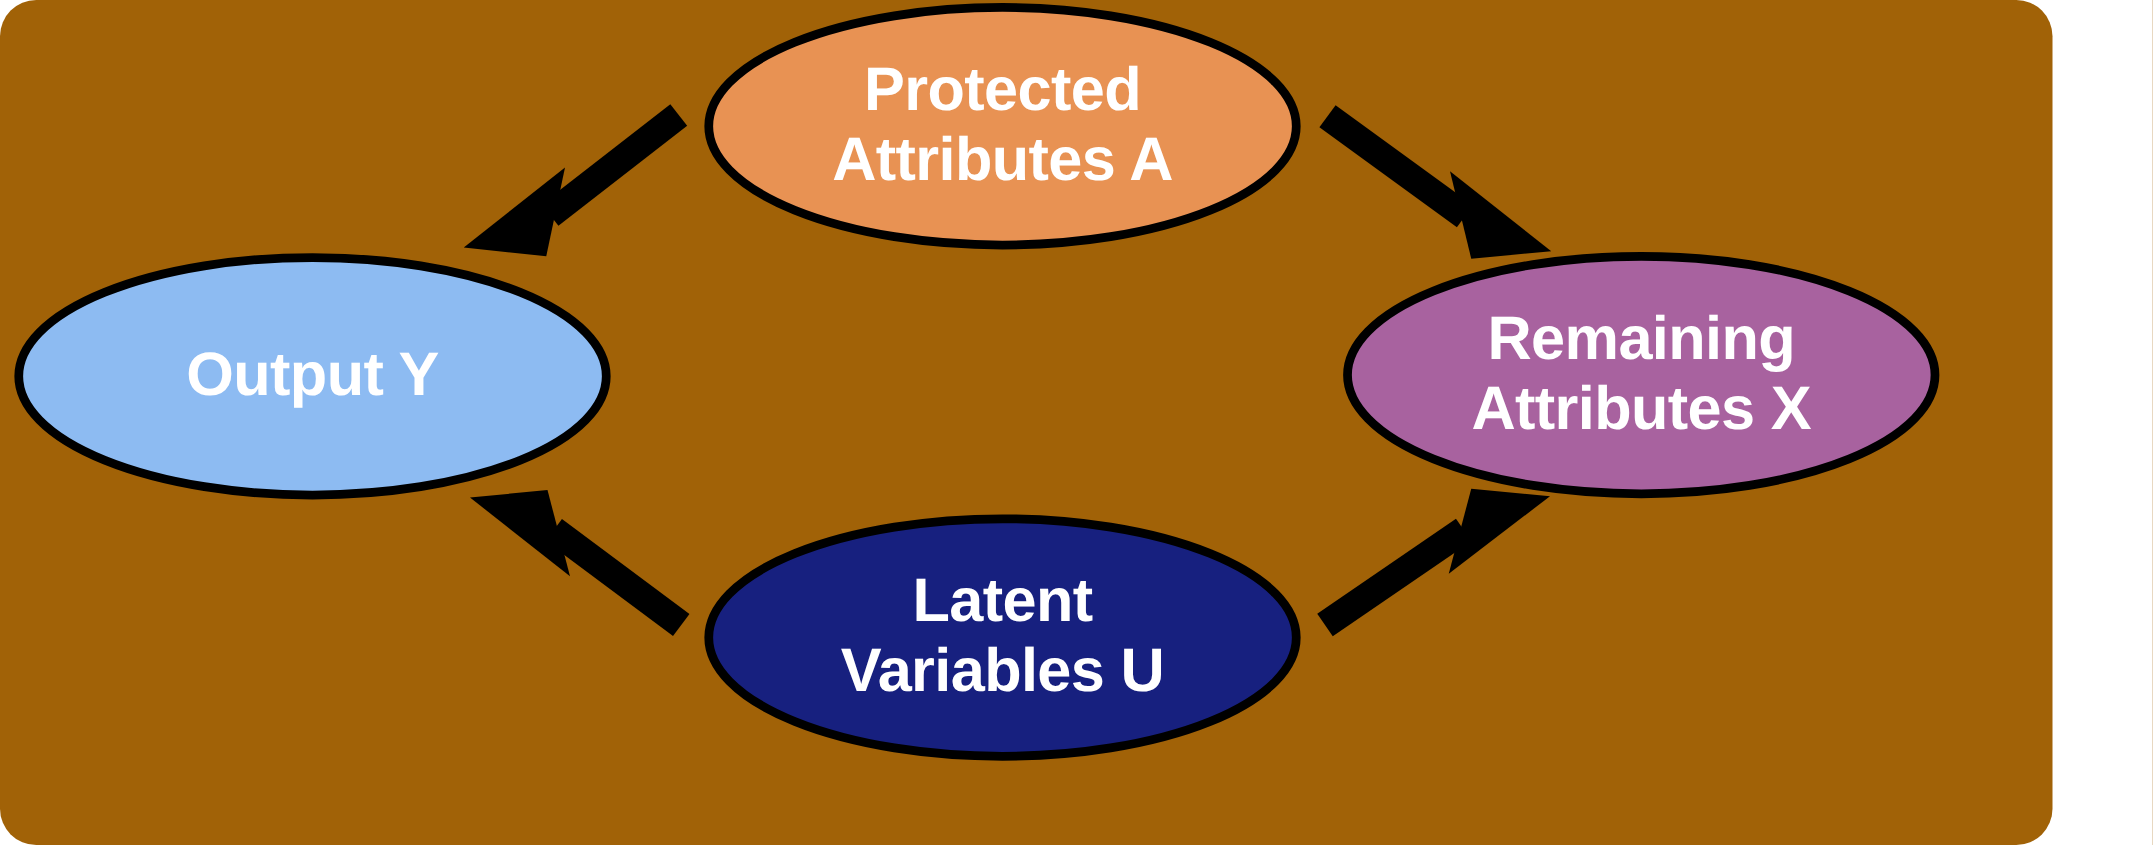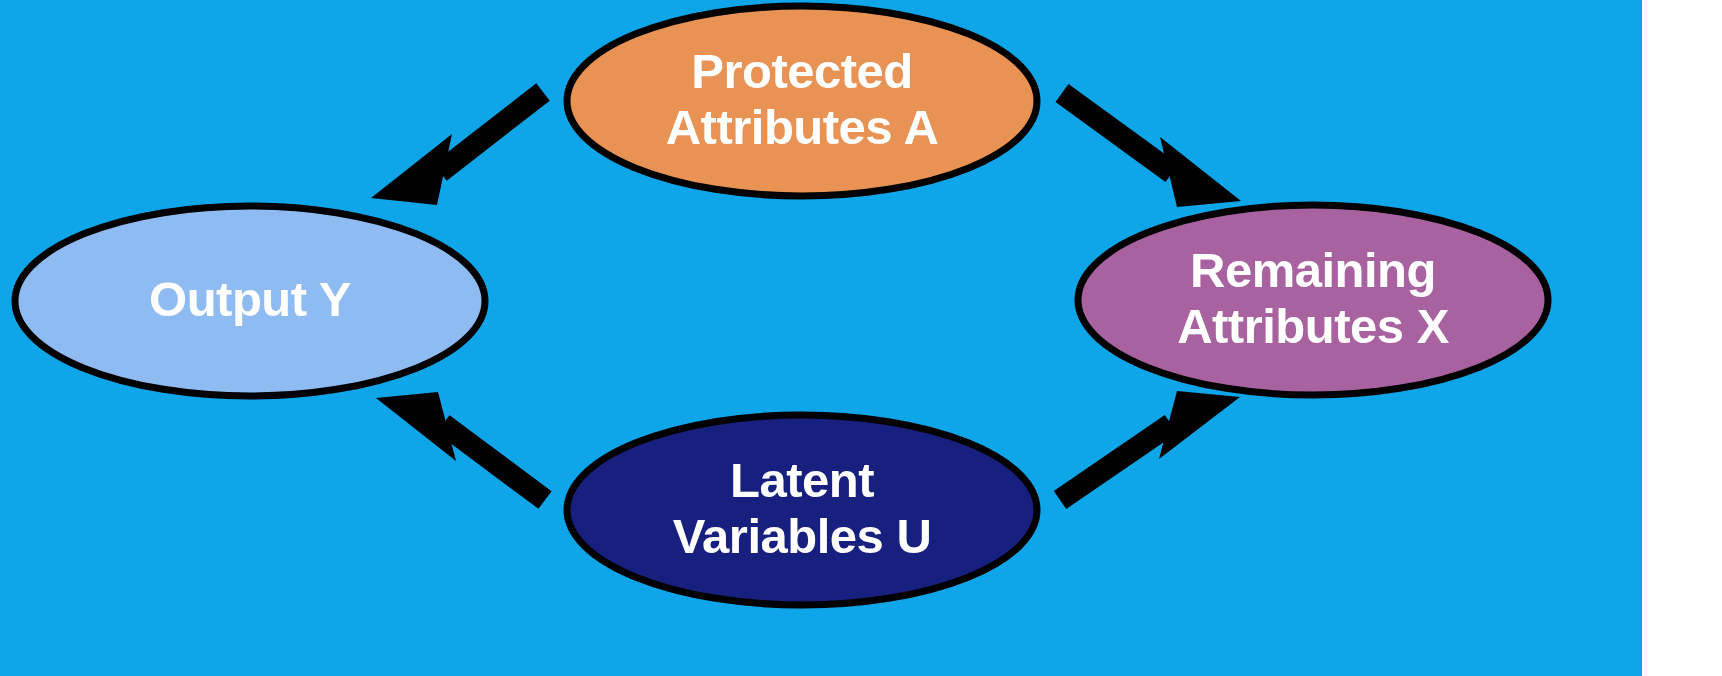--- a/index.html
+++ b/index.html
@@ -11,21 +11,22 @@
   body {
     width: 1722px;
     height: 676px;
     font-family: "Liberation Sans", sans-serif;
     overflow: hidden;
   }
   #diagram-root {
     position: relative;
     width: 1642px;
     height: 676px;
-    background: #0ea5e9;
+    background: #a16207;
+    border-radius: 29px;
   }
   #graph-svg {
     position: absolute;
     top: 0;
     left: 0;
     width: 1722px;
     height: 676px;
     display: block;
   }
   .node-ellipse {

